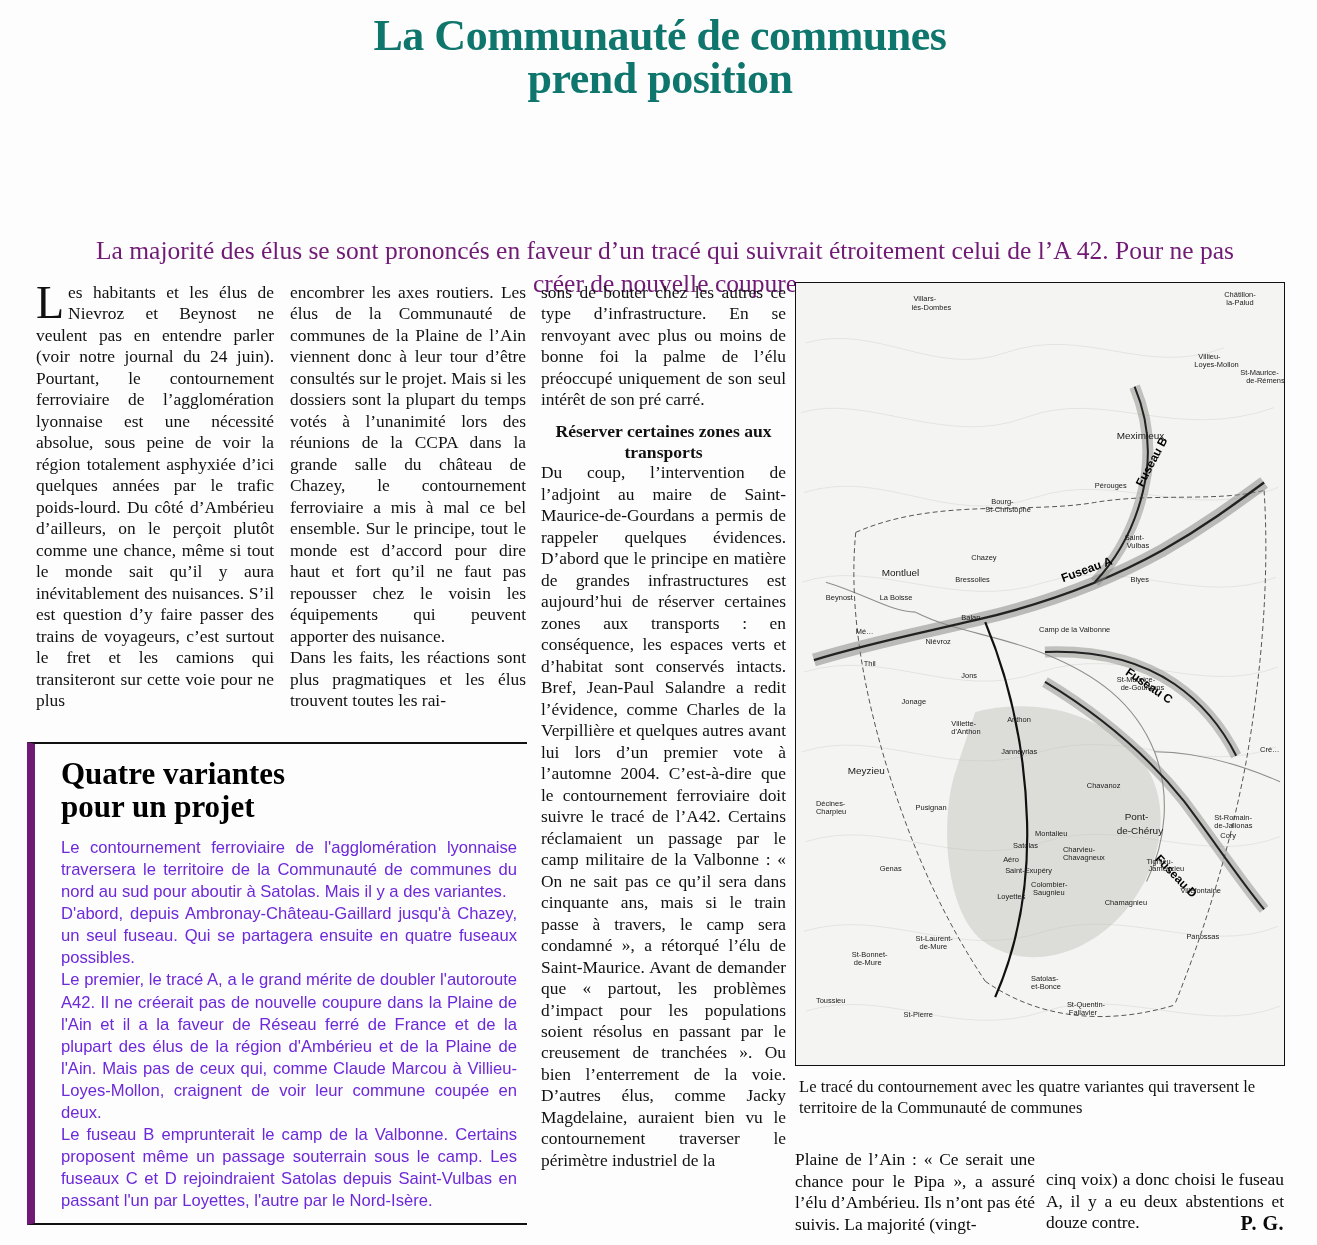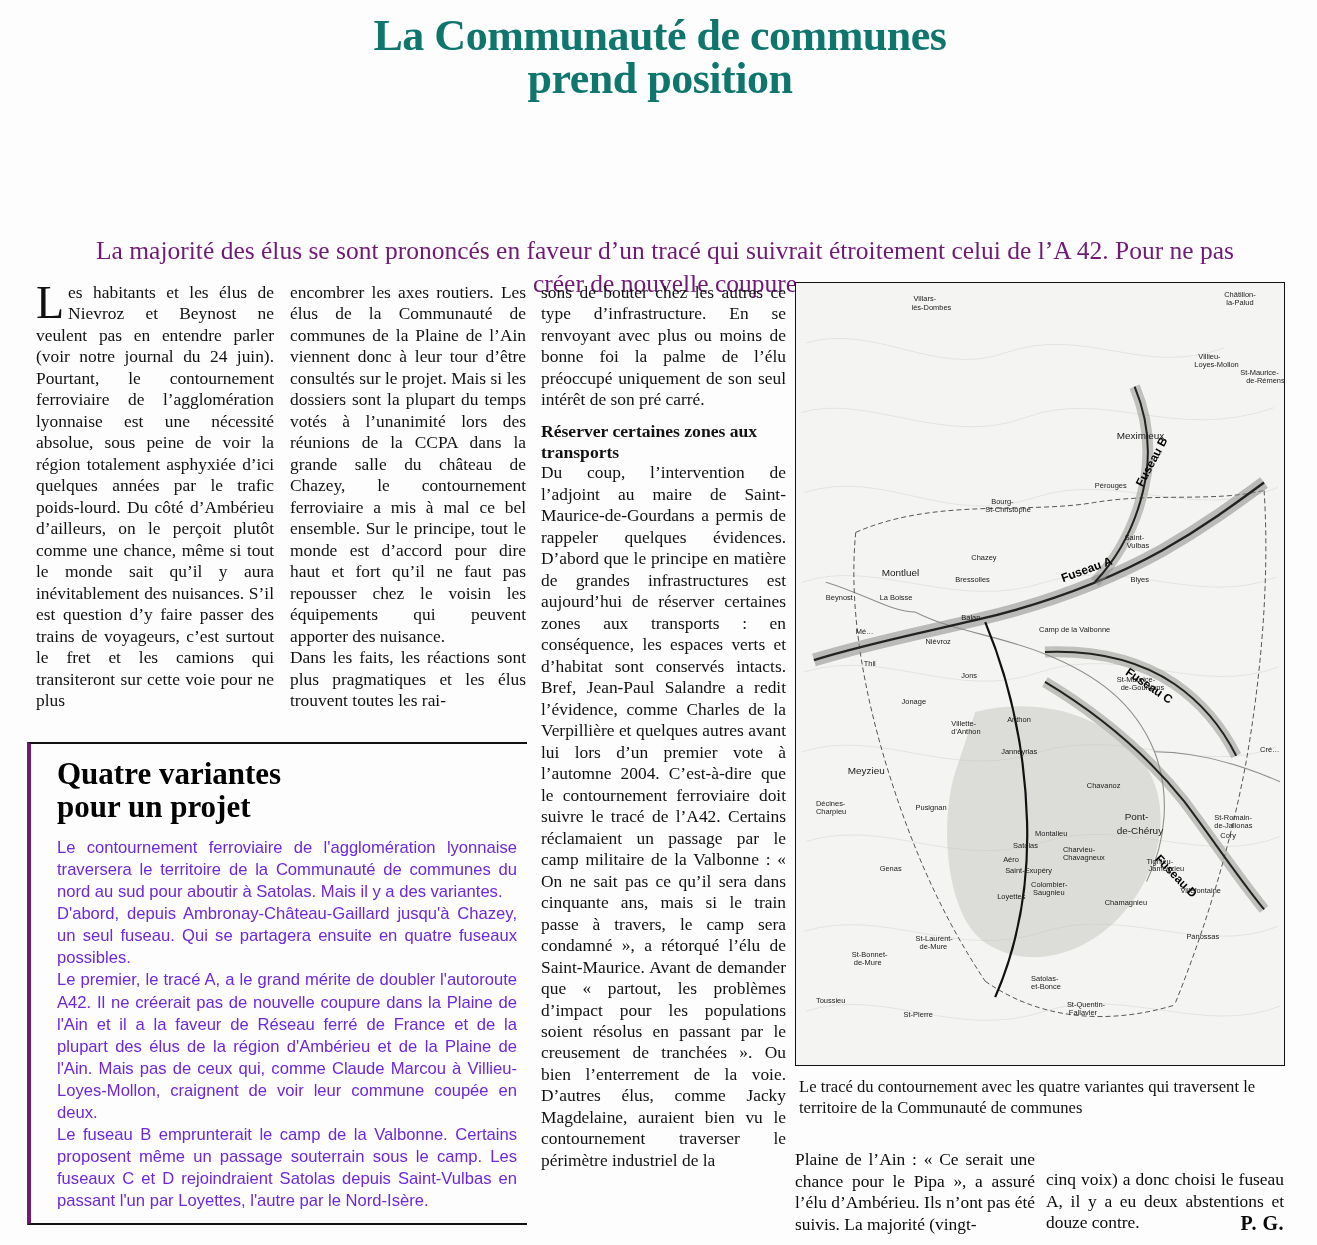--- a/index.html
+++ b/index.html
@@ -71,31 +71,31 @@
     line-height: 34px;
     padding: 4px 4px 0 0;
     font-weight: normal;
   }
 
   .subhead {
     font-weight: bold;
     font-size: 17.6px;
     line-height: 1.18;
     margin: 0 0 2px 0;
-    text-align: left;
+    text-align: center;
   }
 
   
   .sidebox {
     position: absolute;
     left: 27px;
     top: 742px;
     width: 500px;
     height: 483px;
-    border-left: 4px solid #701a75;
+    border-left: 8px solid #701a75;
     border-top: 2px solid #111;
     border-bottom: 2px solid #111;
     box-sizing: border-box;
     padding: 14px 10px 8px 26px;
   }
   .sidebox h2 {
     margin: 0 0 14px 0;
     font-family: "Liberation Serif", serif;
     font-weight: bold;
     font-size: 31px;

